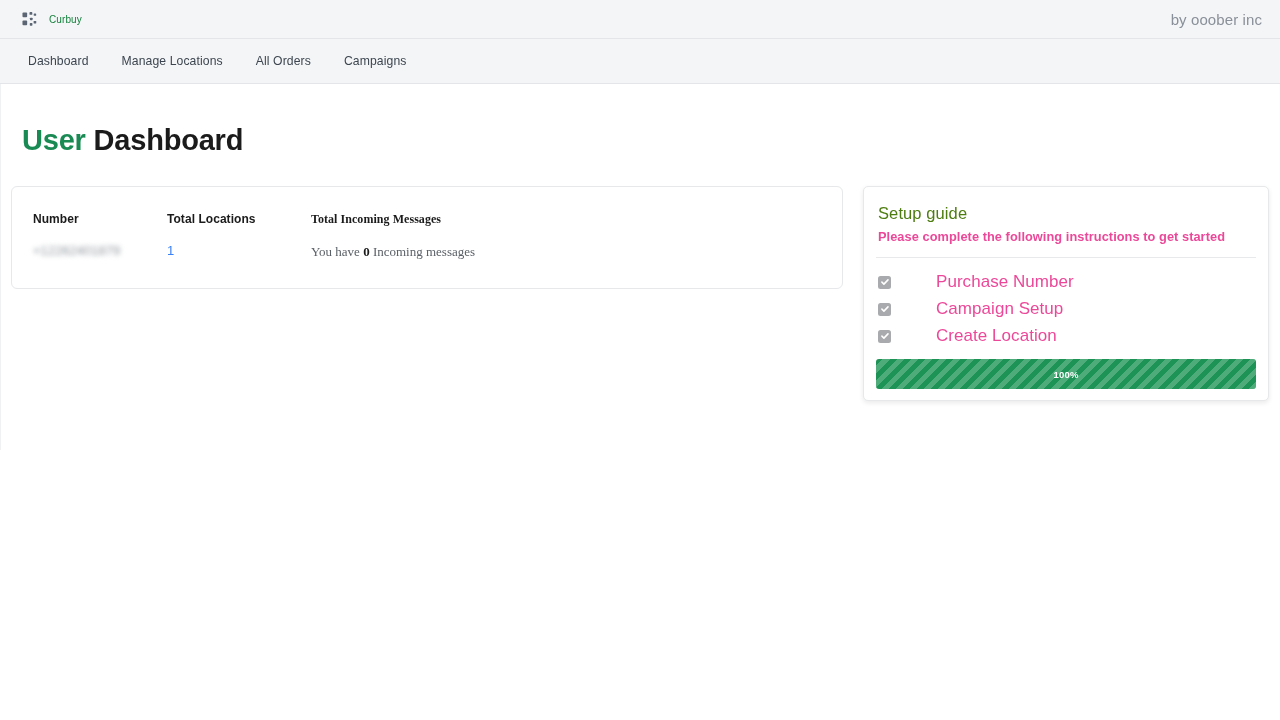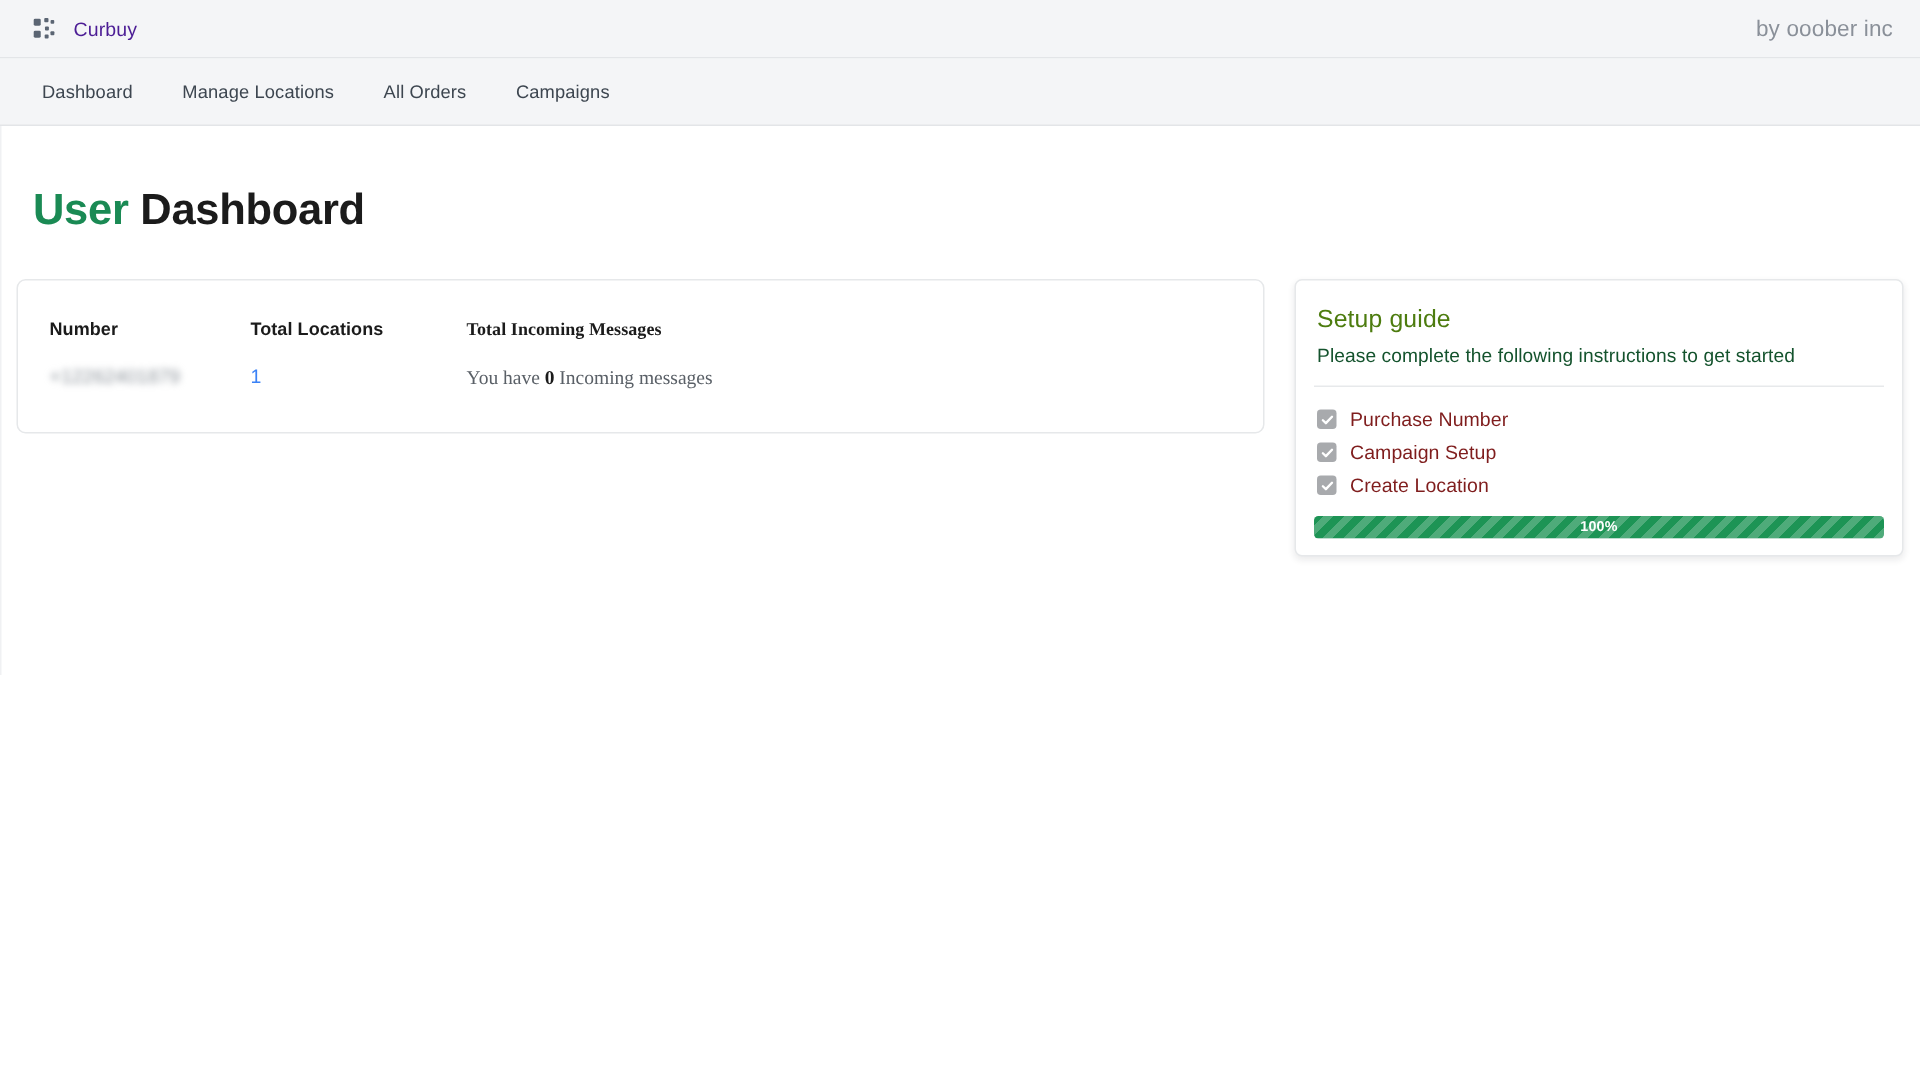--- a/index.html
+++ b/index.html
@@ -33,22 +33,22 @@
     gap: 12px;
   }
   .brand-icon {
     width: 15px;
     height: 15px;
     display: block;
     color: #5b6573;
     flex: 0 0 auto;
   }
   .brand-name {
-    font-size: 13px;
-    color: #4c1d95;
+    font-size: 10px;
+    color: #15803d;
     letter-spacing: 0.1px;
   }
   .brand-right {
     margin-left: auto;
     font-size: 15px;
     color: #8a9099;
     letter-spacing: 0.1px;
   }
 
   
@@ -157,23 +157,24 @@
   }
   .setup-title {
     font-size: 16.5px;
     color: #4d7c0f;
     margin: 0 0 6px 2px;
     font-weight: normal;
     letter-spacing: 0.1px;
   }
   .setup-sub {
     font-size: 12.8px;
-    color: #14532d;
+    color: #ec4899;
     margin: 0 0 13px 2px;
     letter-spacing: 0.05px;
+    font-weight: bold;
   }
   .setup-divider {
     height: 1px;
     background: #e7e9eb;
     margin: 0 0 14px 0;
   }
   .task-list {
     list-style: none;
     margin: 0 0 13px 0;
     padding: 0 0 0 2px;
@@ -191,28 +192,29 @@
     height: 13px;
     border-radius: 2.5px;
     background: #a8aaad;
     display: flex;
     align-items: center;
     justify-content: center;
     flex: 0 0 auto;
   }
   .checkbox svg { width: 10px; height: 10px; display: block; }
   .task-label {
-    font-size: 13px;
-    color: #7f1d1d;
+    font-size: 17px;
+    color: #ec4899;
     letter-spacing: 0.05px;
+    margin-left: 36px;
   }
 
   .progress-track {
     position: relative;
-    height: 15px;
+    height: 30px;
     border-radius: 3px;
     background: #e9ecef;
     overflow: hidden;
   }
   .progress-fill {
     position: absolute;
     left: 0;
     top: 0;
     height: 100%;
     background-color: #1d9455;

